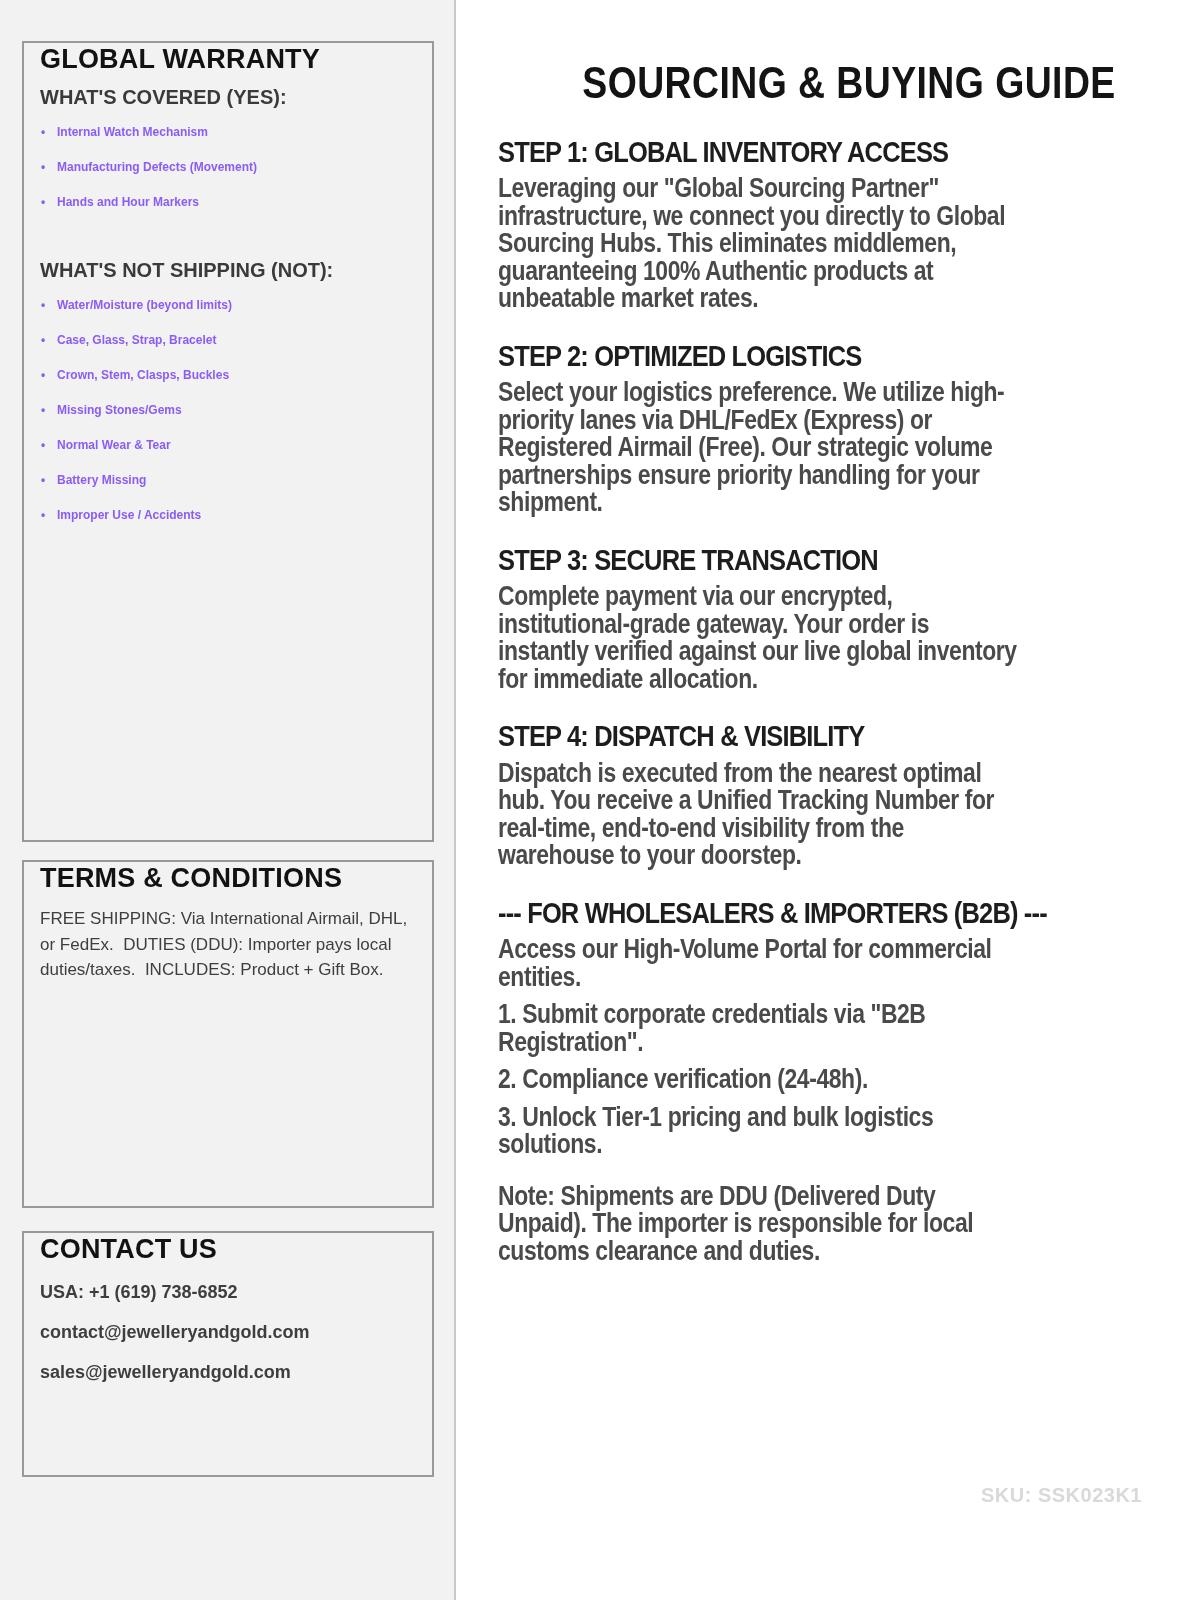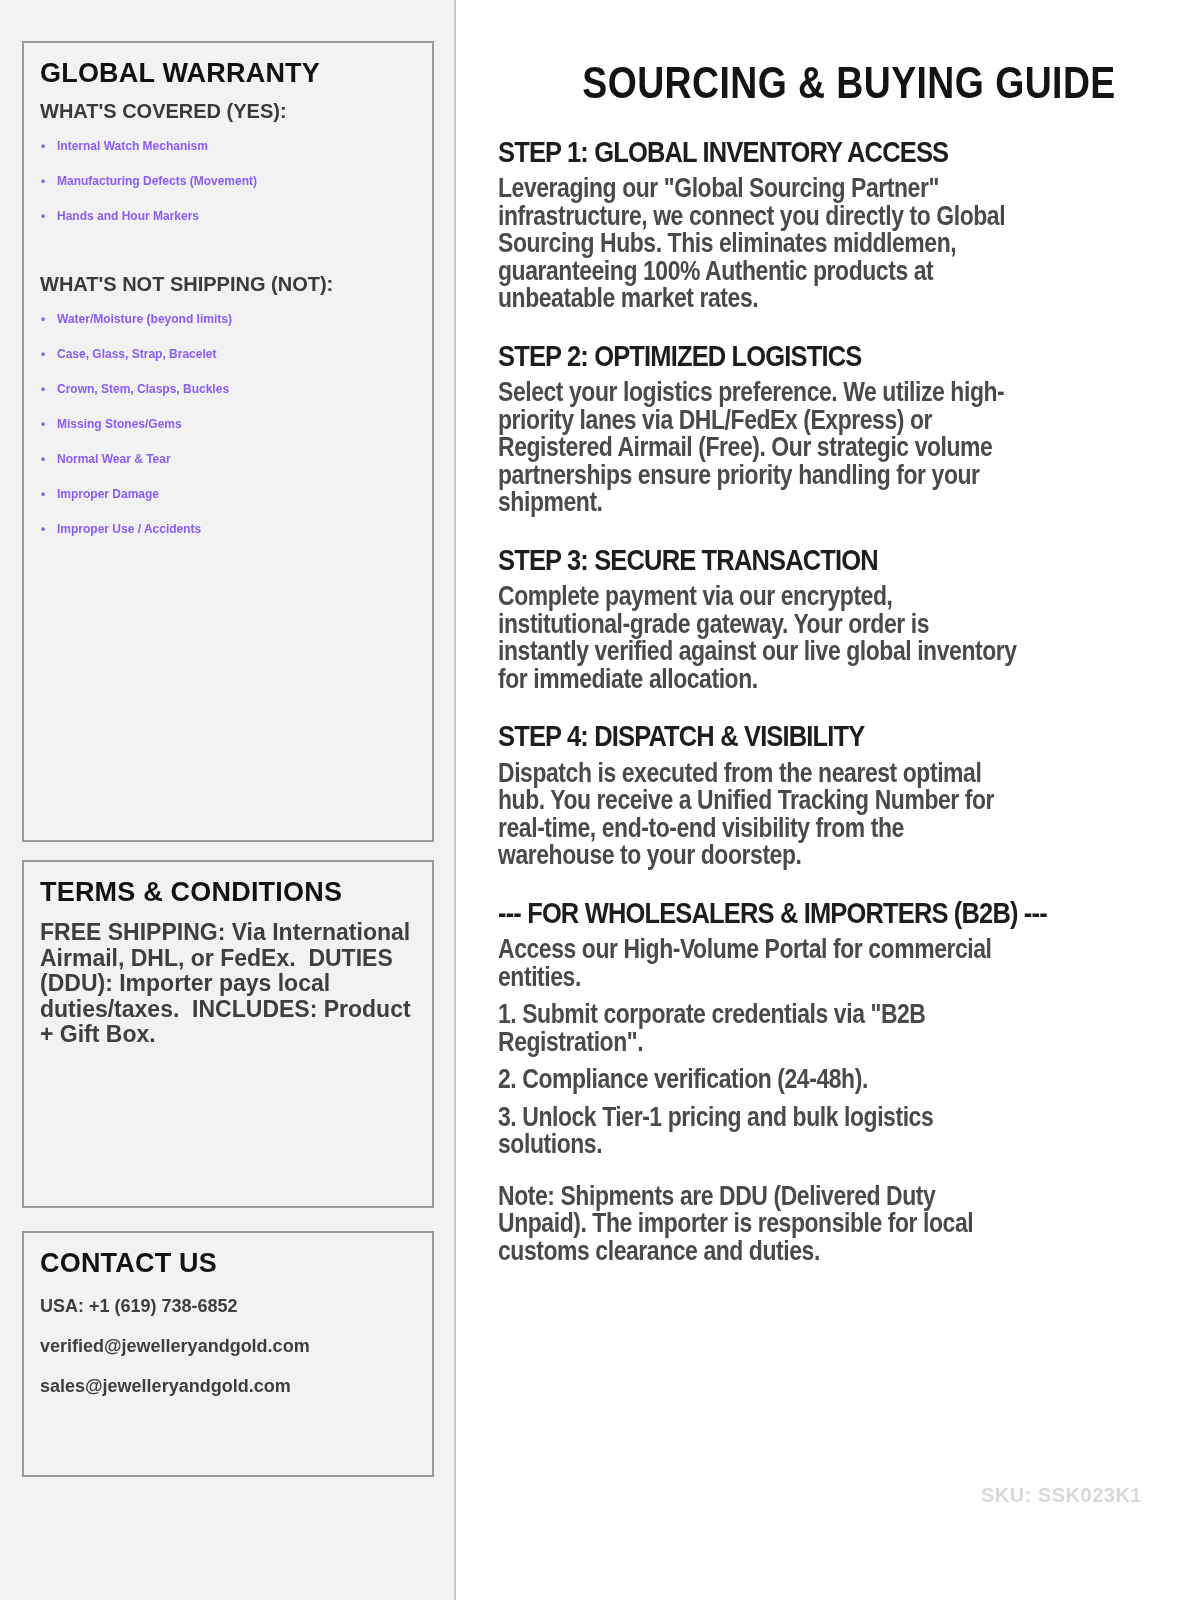--- a/index.html
+++ b/index.html
@@ -17,21 +17,21 @@
     box-sizing: border-box;
     width: 456px; height: 1600px;
     background: #f2f2f2;
     border-right: 2px solid #c9c9c9;
     padding: 41px 20px 0 22px;
     flex: 0 0 auto;
   }
   .box {
     box-sizing: border-box;
     border: 2px solid #999999;
-    padding: 14px 16px;
+    padding: 0 16px;
   }
   .box-warranty { height: 801px; margin-bottom: 18px; }
   .box-terms    { height: 348px; margin-bottom: 23px; }
   .box-contact  { height: 246px; }
 
   .side-title {
     margin: 0 0 10px 0;
     font-size: 27px; font-weight: 700; line-height: 1.2;
     letter-spacing: 0.2px; color: #121212;
   }
@@ -55,21 +55,21 @@
     content: "•";
     position: absolute; left: 1px; top: 0;
   }
   .footnote {
     margin: 28px 0 0 0;
     font-size: 18px; font-weight: 700;
     color: #7c7c7c;
   }
   .side-body {
     margin: 12px 0 0 0;
-    font-size: 23px; font-weight: 700; line-height: 25.5px;
+    font-size: 17px; font-weight: 400; line-height: 25.5px;
     color: #3e3e3e;
     white-space: pre-wrap;
   }
   .contact-line {
     margin: 16px 0 0 0;
     font-size: 18px; font-weight: 700; line-height: 22px;
     color: #3e3e3e;
   }
   .contact-line + .contact-line { margin-top: 18px; }
 
@@ -134,34 +134,34 @@
           <li>Manufacturing Defects (Movement)</li>
           <li>Hands and Hour Markers</li>
         </ul>
       <h3 class="side-sub second">WHAT'S NOT SHIPPING (NOT):</h3>
       <ul class="side-list">
           <li>Water/Moisture (beyond limits)</li>
           <li>Case, Glass, Strap, Bracelet</li>
           <li>Crown, Stem, Clasps, Buckles</li>
           <li>Missing Stones/Gems</li>
           <li>Normal Wear &amp; Tear</li>
-          <li>Improper Damage</li>
+          <li>Battery Missing</li>
           <li>Improper Use / Accidents</li>
         </ul>
     </section>
 
     <section class="box box-terms">
       <h2 class="side-title">TERMS &amp; CONDITIONS</h2>
       <p class="side-body">FREE SHIPPING: Via International Airmail, DHL, or FedEx.  DUTIES (DDU): Importer pays local duties/taxes.  INCLUDES: Product + Gift Box.</p>
     </section>
 
     <section class="box box-contact">
       <h2 class="side-title">CONTACT US</h2>
       <p class="contact-line">USA: +1 (619) 738-6852</p>
-      <p class="contact-line">verified@jewelleryandgold.com</p>
+      <p class="contact-line">contact@jewelleryandgold.com</p>
       <p class="contact-line">sales@jewelleryandgold.com</p>
     </section>
 
   </aside>
 
   <main class="main">
     <div class="squeeze">
 
       <h1 class="guide-title">SOURCING &amp; BUYING GUIDE</h1>
 

